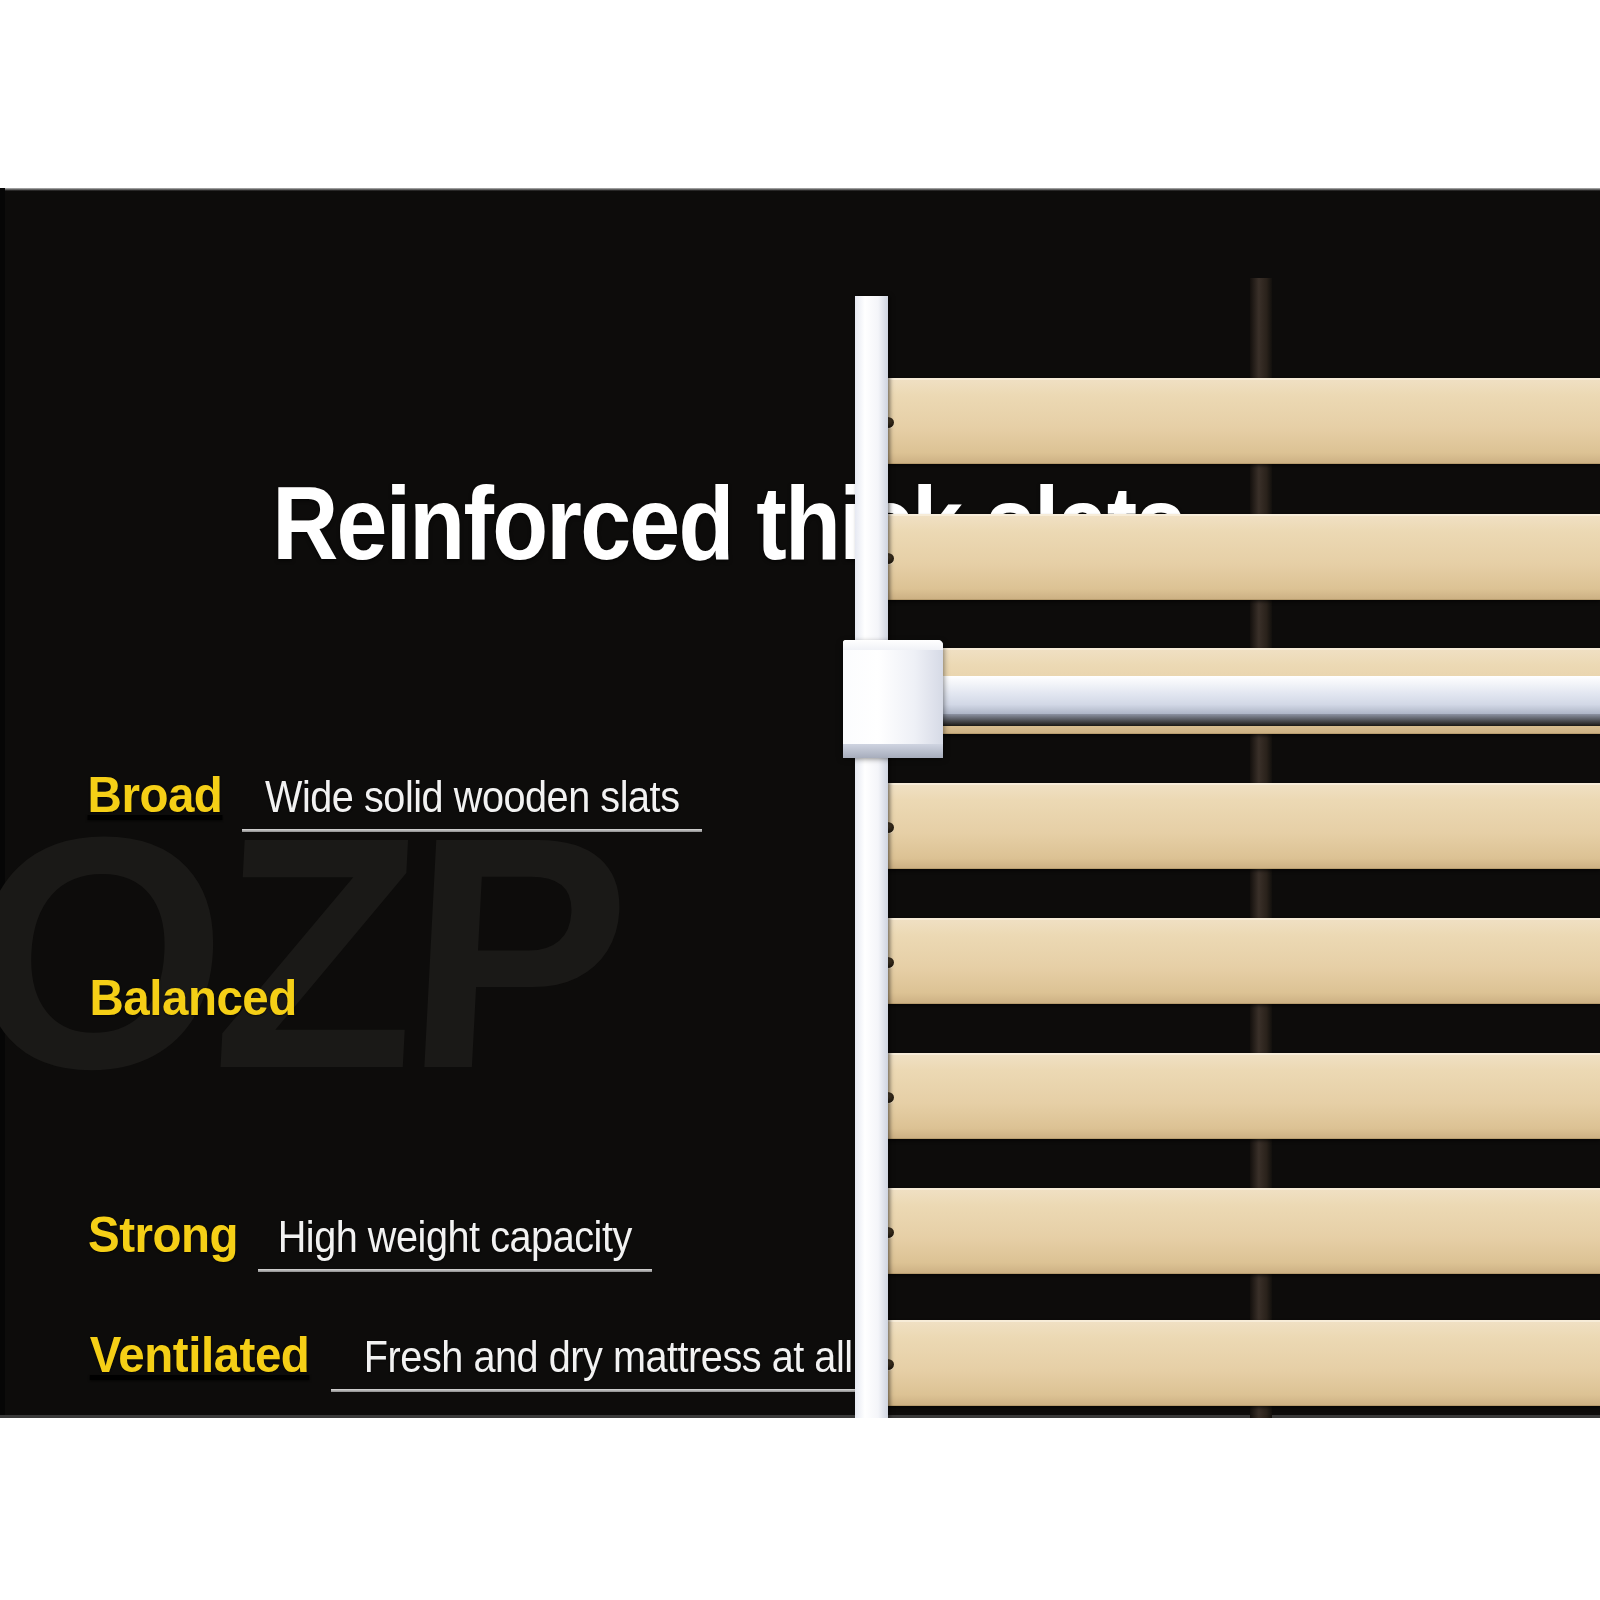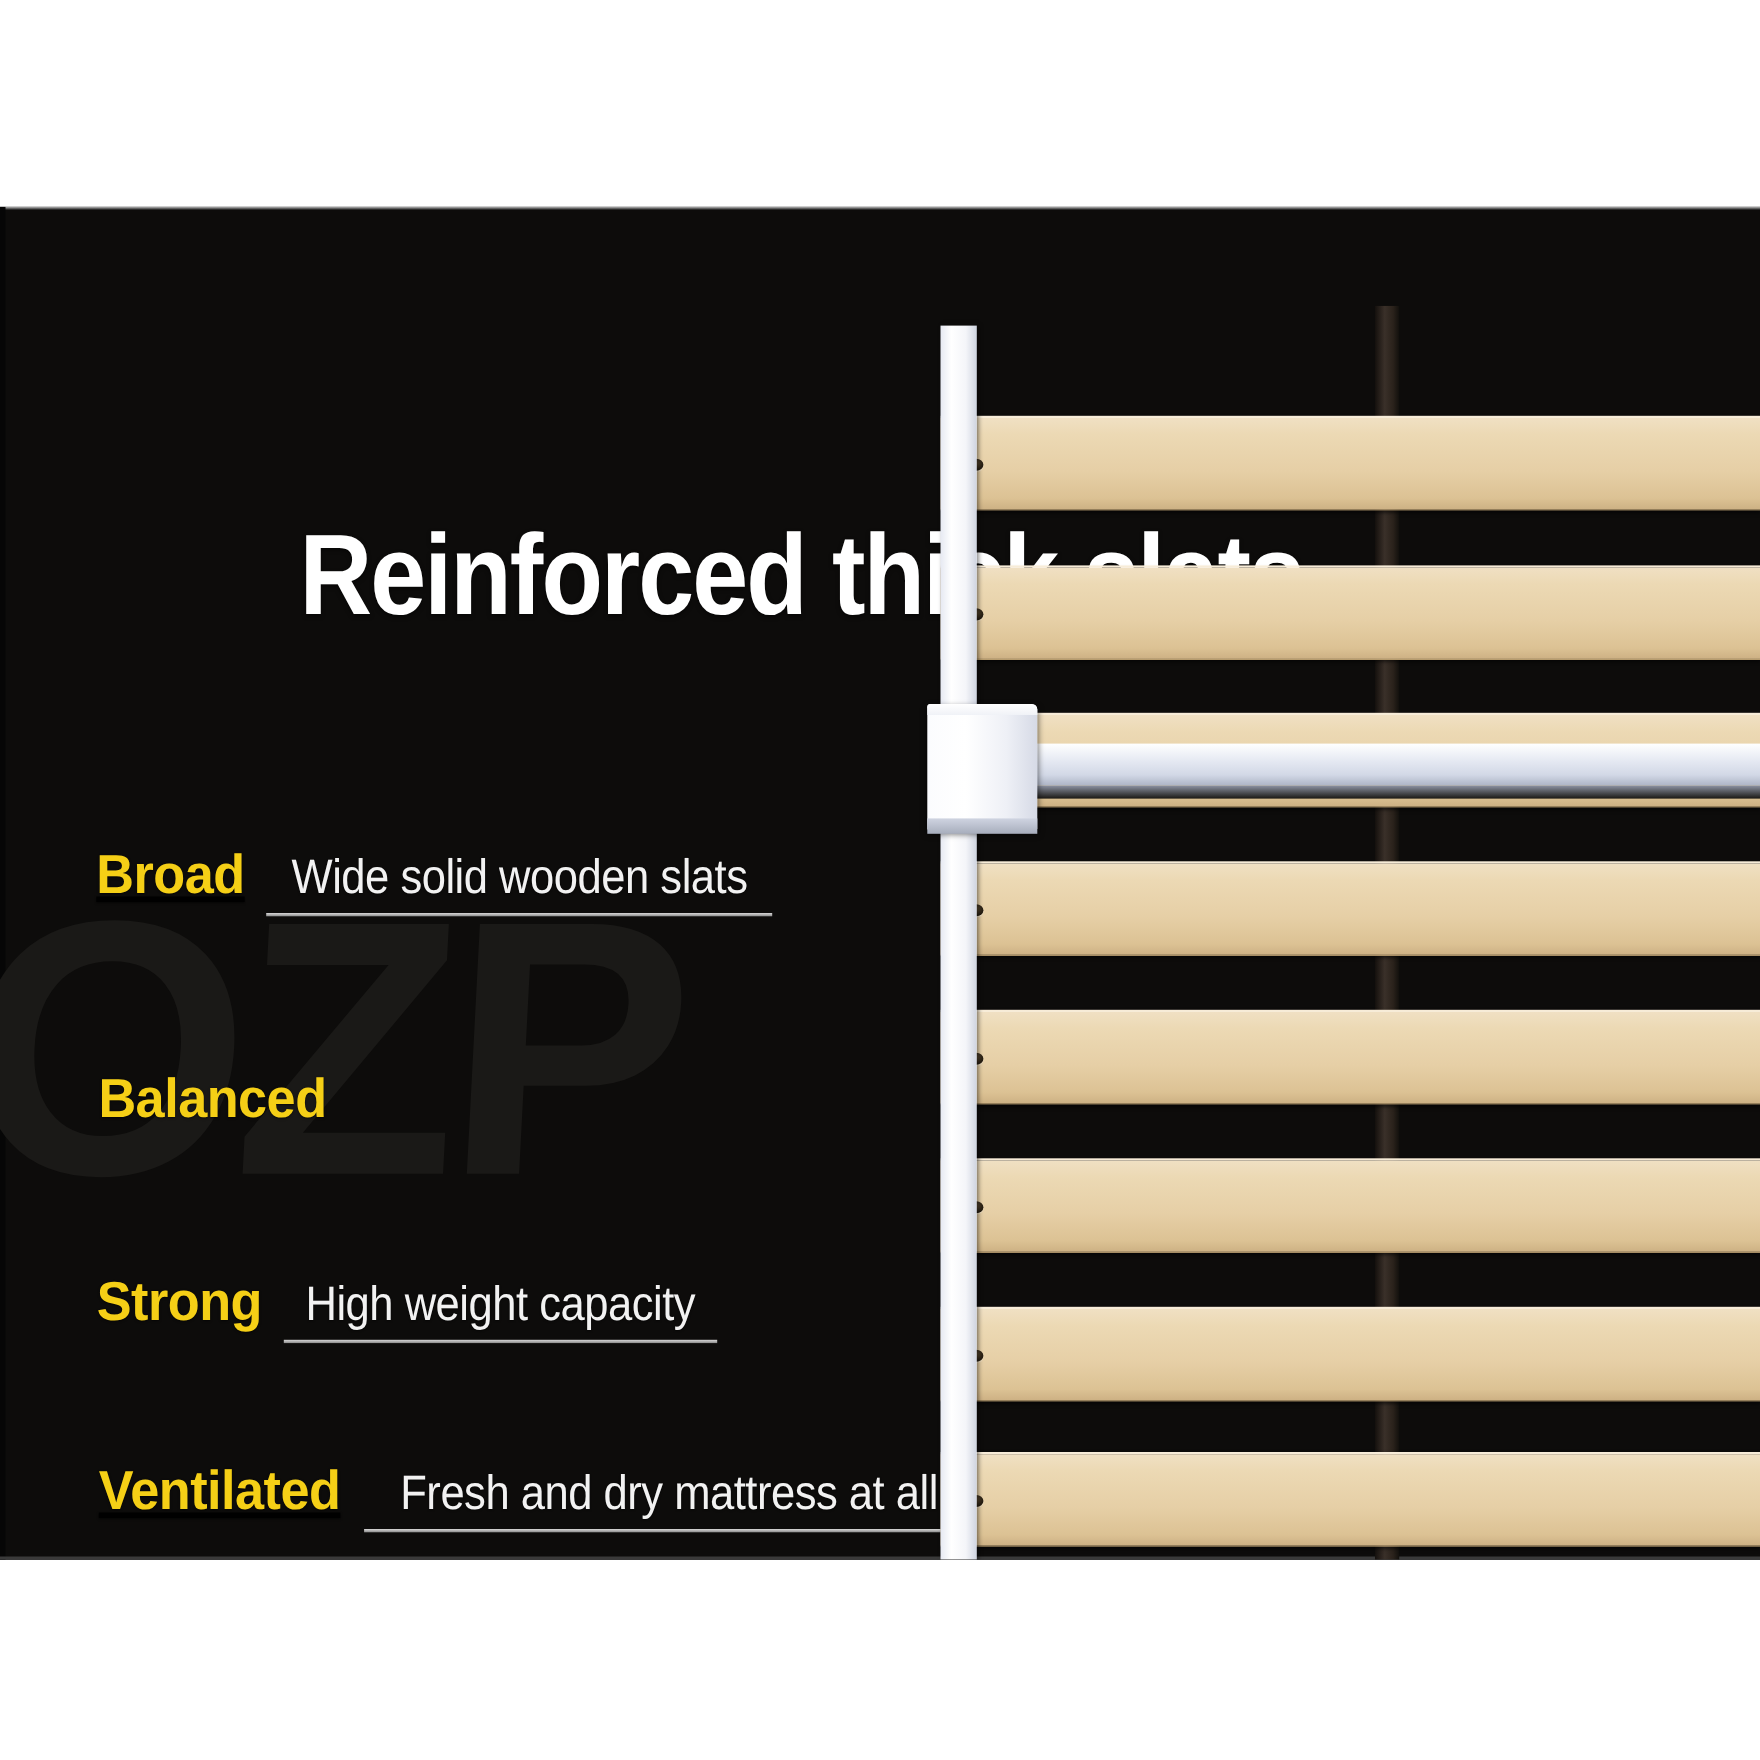--- a/index.html
+++ b/index.html
@@ -106,21 +106,21 @@
   .feature-underline {
     position:absolute;
     left:0; bottom:0;
     height:3px;
     background:linear-gradient(to bottom,#d8d8d8,#8c8c8c);
     width:100%;
   }
 
   #feature-0 { top:578px;text-decoration:underline; }
   #feature-1 { top:781px; }
-  #feature-2 { top:966px; }
+  #feature-2 { top:1018px; }
   #feature-3 { top:1138px;text-decoration:underline; }
 
   
   #bed {
     position:absolute;
     left:815px; top:0;
     width:785px; height:1230px;
     overflow:hidden;
   }
 

